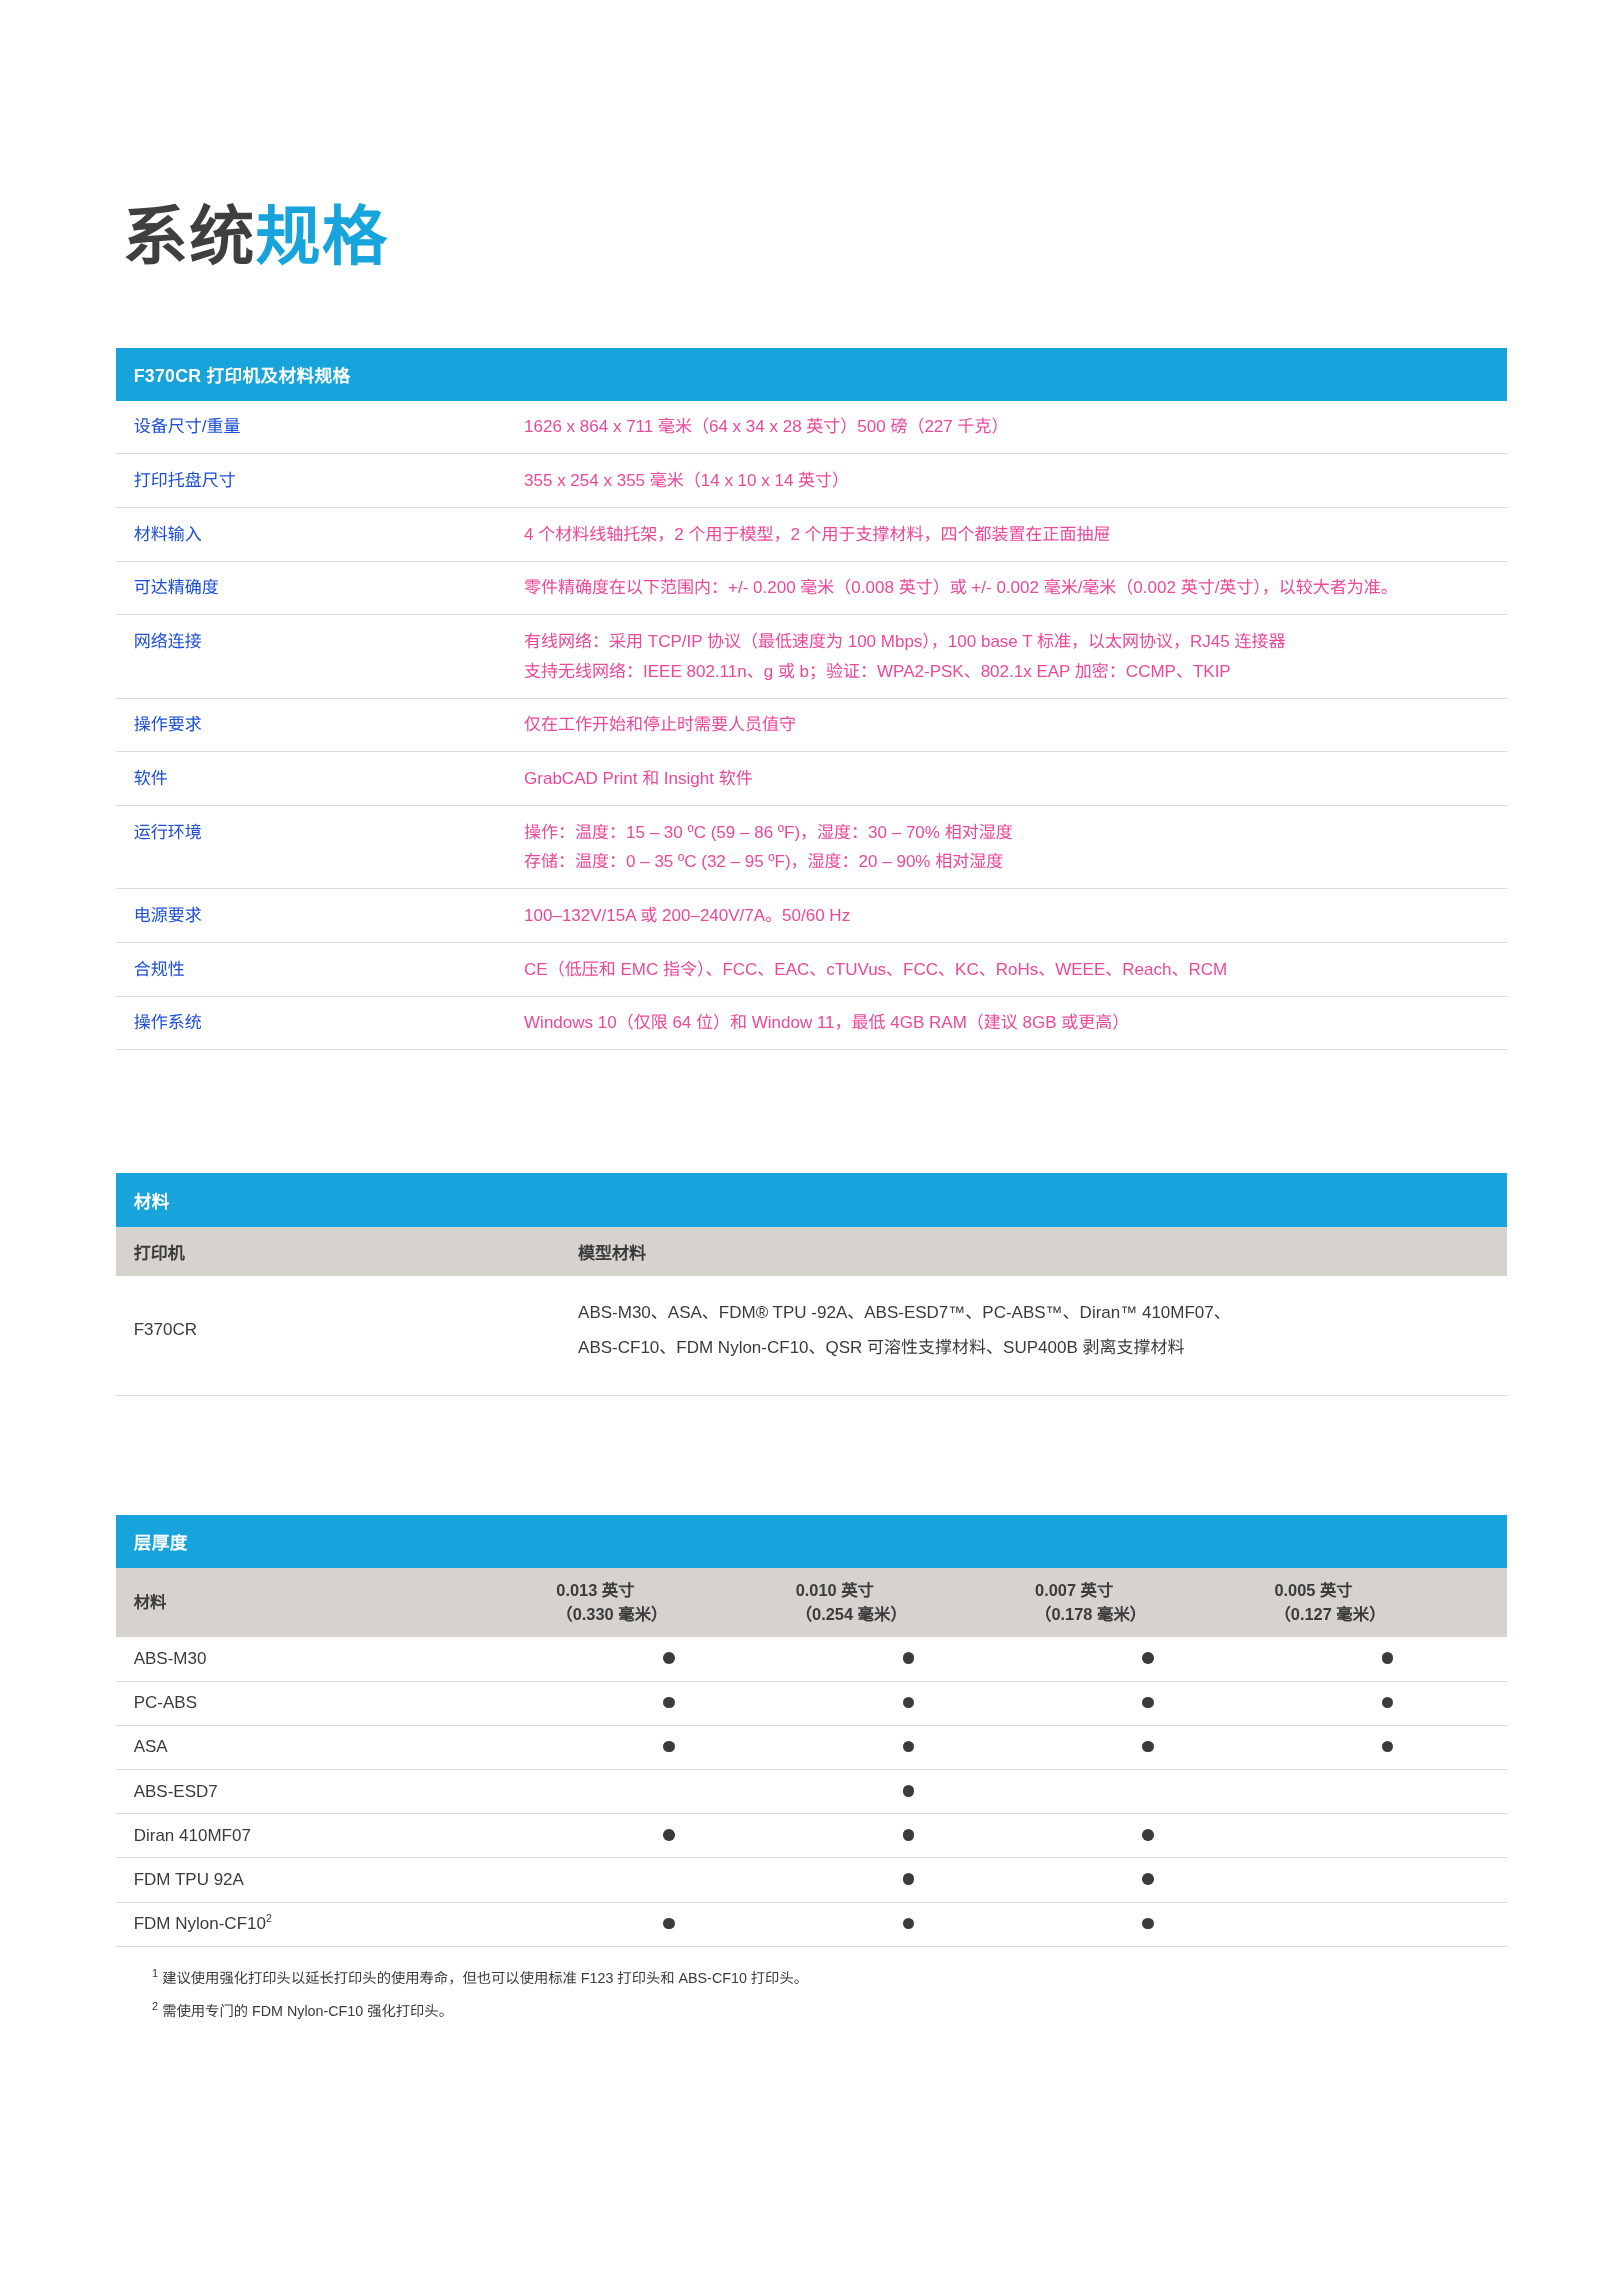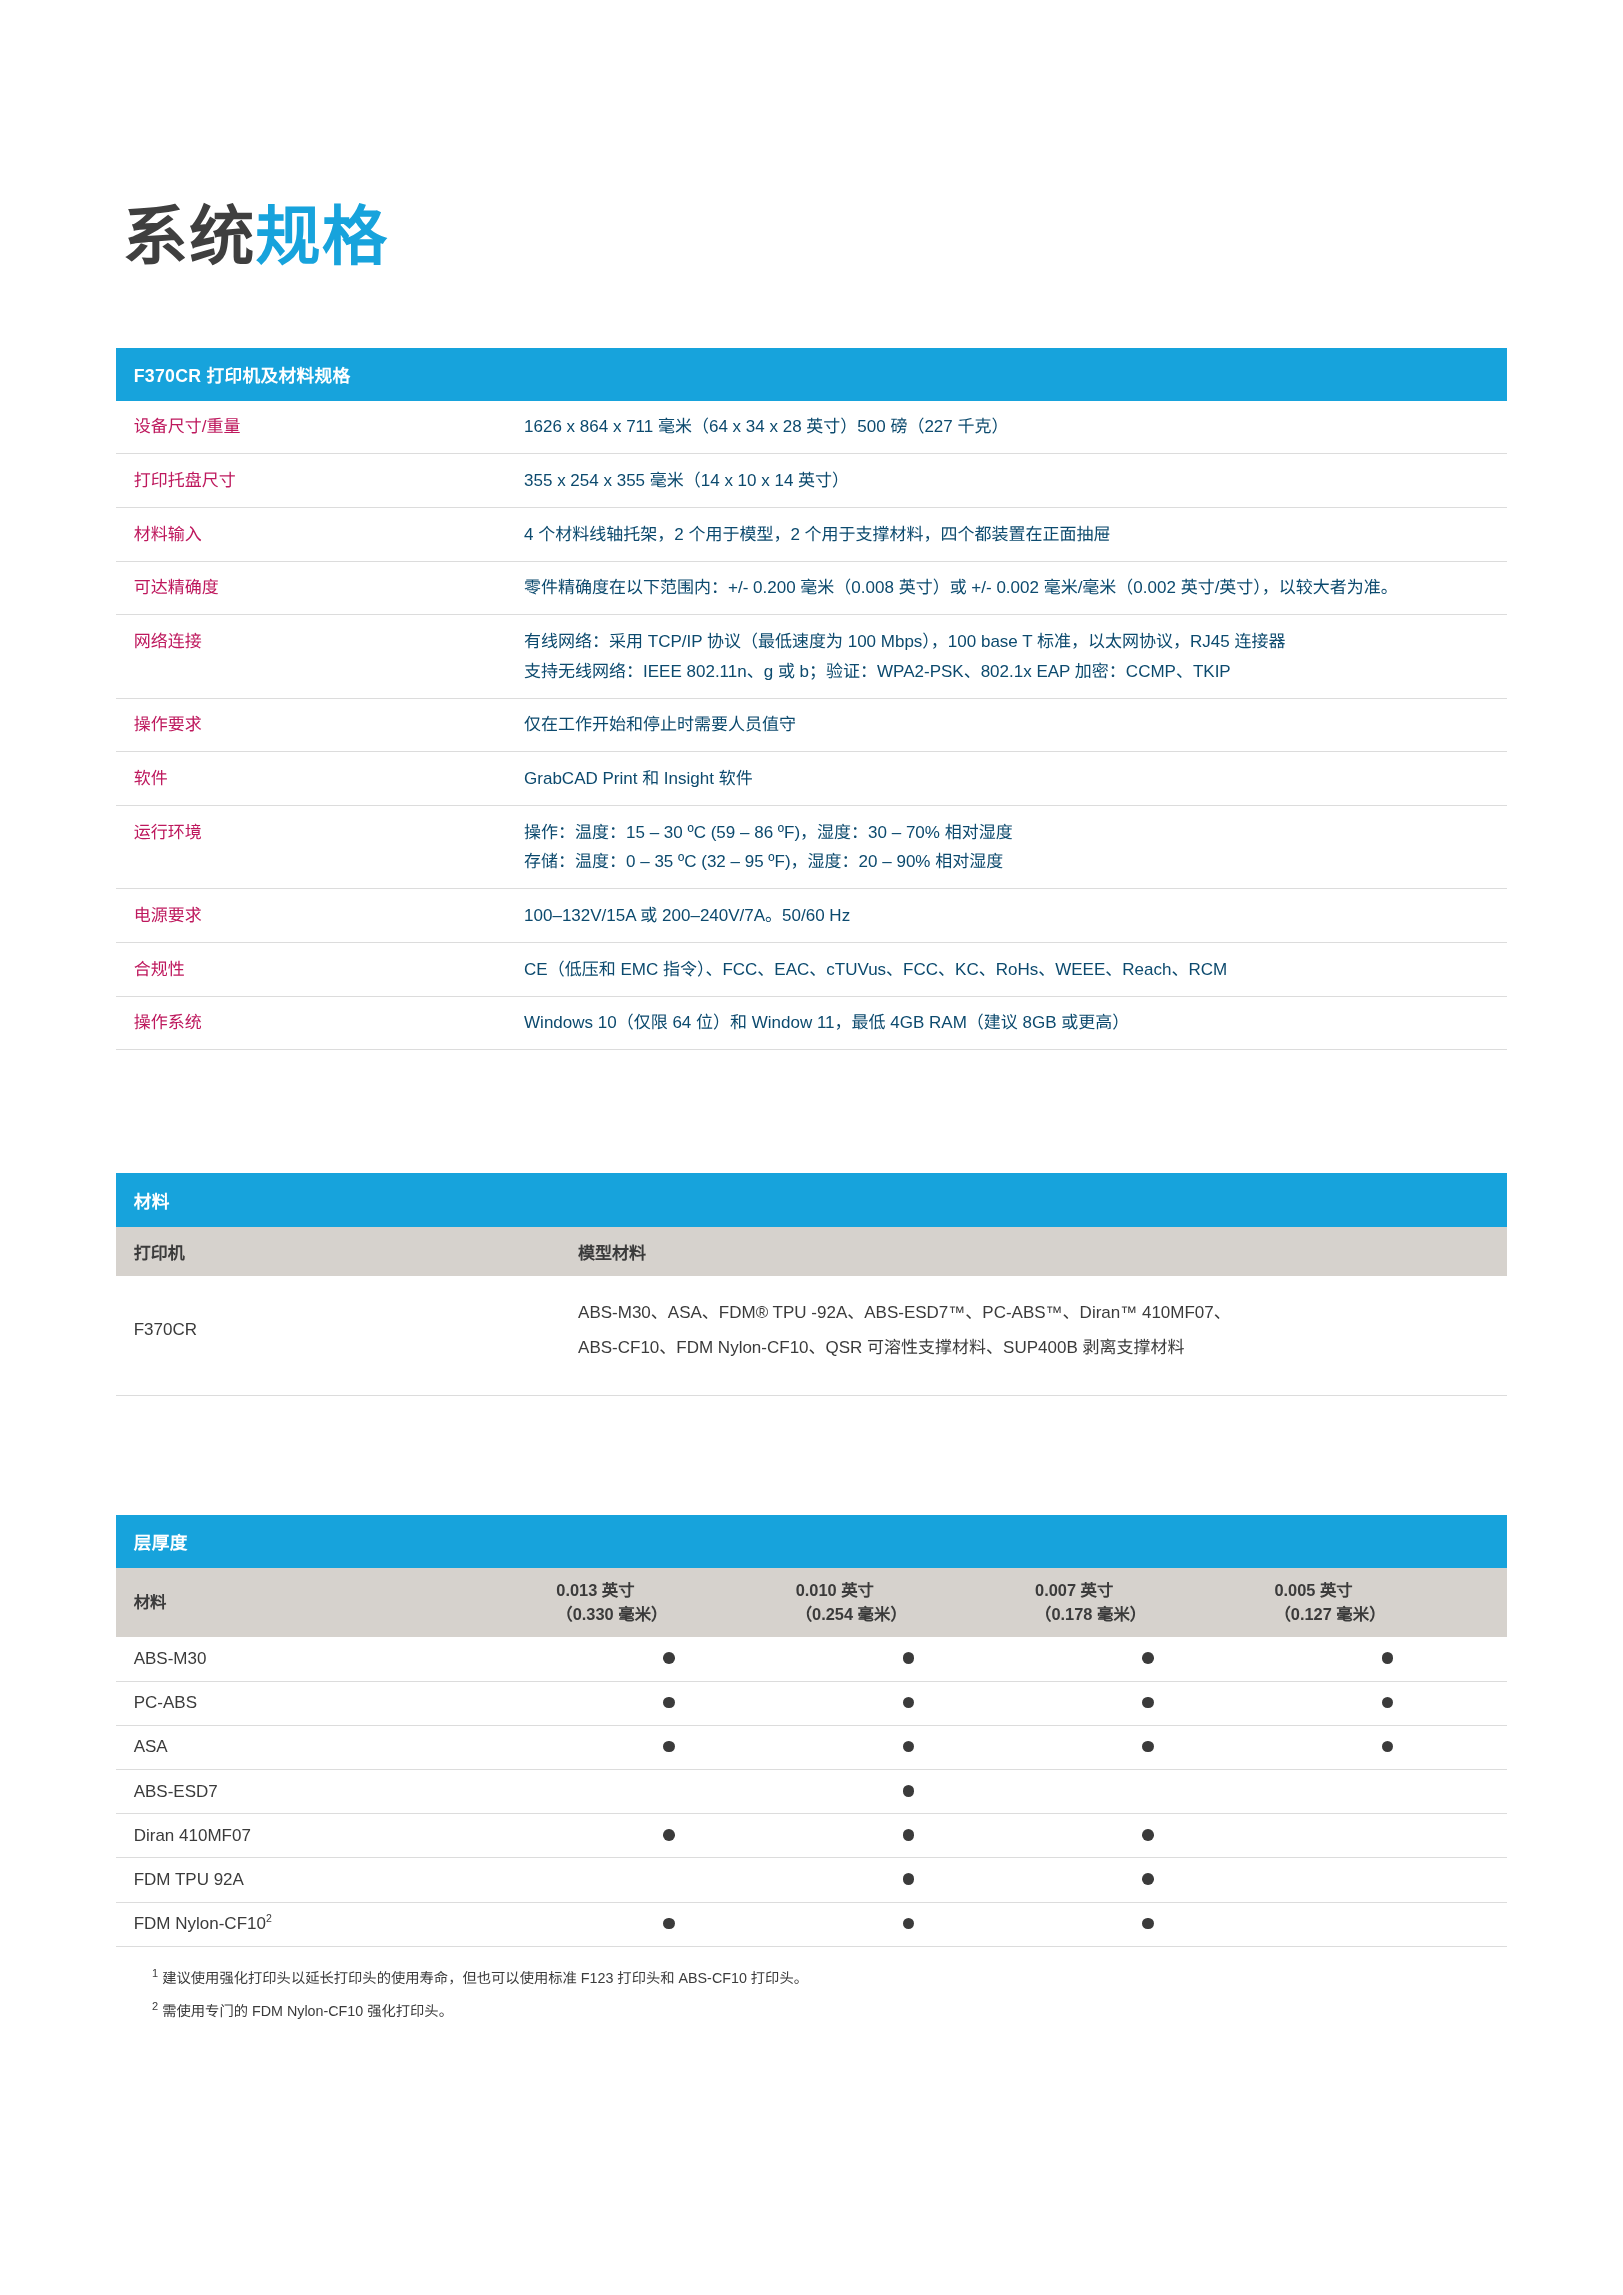--- a/index.html
+++ b/index.html
@@ -57,22 +57,22 @@
   }
   .spec-table td {
     border-bottom: 0.7px solid #dcdcdc;
     padding: 13.6px 17.7px;
     font-size: 17px;
     line-height: 1.5;
     vertical-align: top;
     color: #3b3b3b;
   }
   .spec-table tr:last-child td { border-bottom: 0.7px solid #dcdcdc; }
-  .spec-table td.label { width: 355px; color: #be185d; }
-  .spec-table td.value { color: #0c4a6e; }
+  .spec-table td.label { width: 355px; color: #1d4ed8; }
+  .spec-table td.value { color: #ec4899; }
   .val-line { display: block; }
   .val-line + .val-line { margin-top: 4.1px; }
 
   
   .gap-1 { height: 123px; }
   .gap-2 { height: 119px; }
 
   
   .mat-subhead td {
     background: #d6d2cd;

